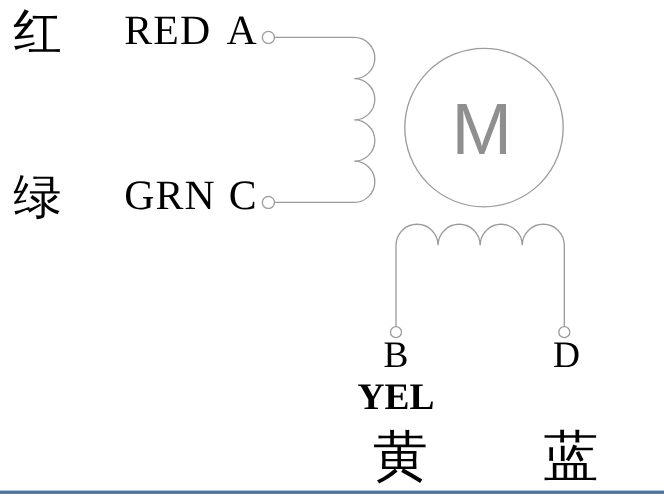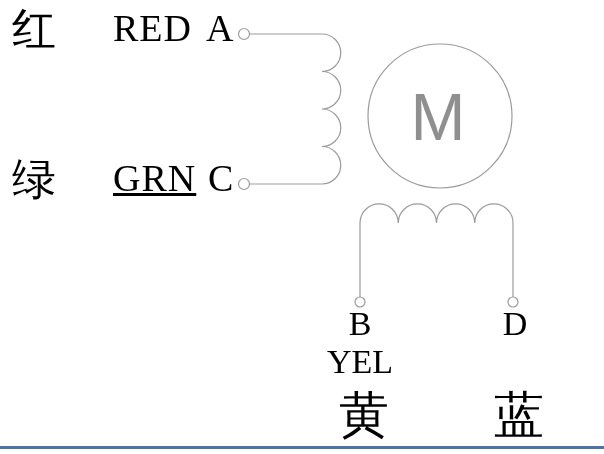--- a/index.html
+++ b/index.html
@@ -72,25 +72,25 @@
     </g>
 
     <text x="438" y="140" text-anchor="middle" font-family="Liberation Sans, DejaVu Sans, sans-serif" font-size="66" fill="#8f8f8f">M</text>
   </svg>
 
   <div class="lbl cn-top" style="left:12px; top:8px;">红</div>
   <div class="lbl en-top" style="left:113px; top:9px;">RED</div>
   <div class="lbl en-top" style="left:206px; top:9px;">A</div>
 
   <div class="lbl cn-top" style="left:12px; top:158px;">绿</div>
-  <div class="lbl en-top" style="left:113px; top:159px;text-decoration:underline;">GRN</div>
+  <div class="lbl en-top" style="left:113px; top:159px;">GRN</div>
   <div class="lbl en-top" style="left:208px; top:159px;">C</div>
 
   <div class="lbl en-bot center" style="left:335px; top:307px; width:50px;">B</div>
-  <div class="lbl en-bot center" style="left:320px; top:345px; width:80px;">YEL</div>
+  <div class="lbl en-bot center" style="left:320px; top:345px; width:80px;font-weight:bold;">YEL</div>
   <div class="lbl cn-bot center" style="left:334px; top:390px; width:60px;">黄</div>
 
   <div class="lbl en-bot center" style="left:490px; top:307px; width:50px;">D</div>
   <div class="lbl cn-bot center" style="left:489px; top:390px; width:60px;">蓝</div>
 
   <div class="footer-rule"></div>
 
 </div>
 
 </body></html>

